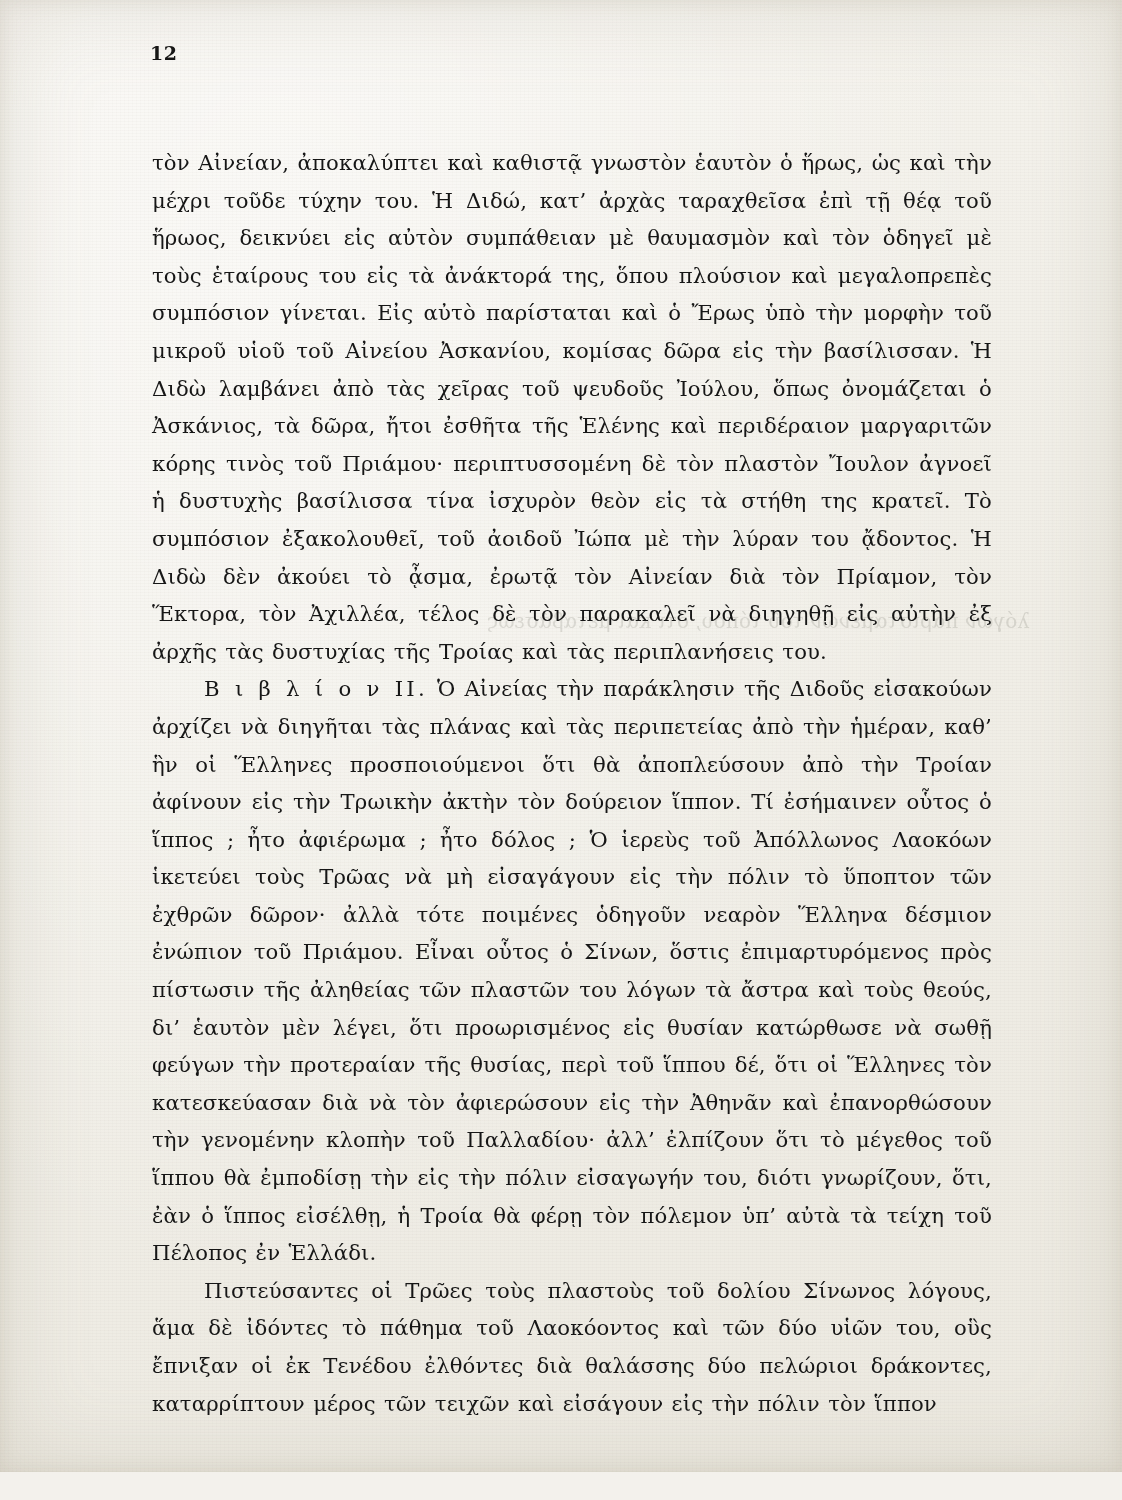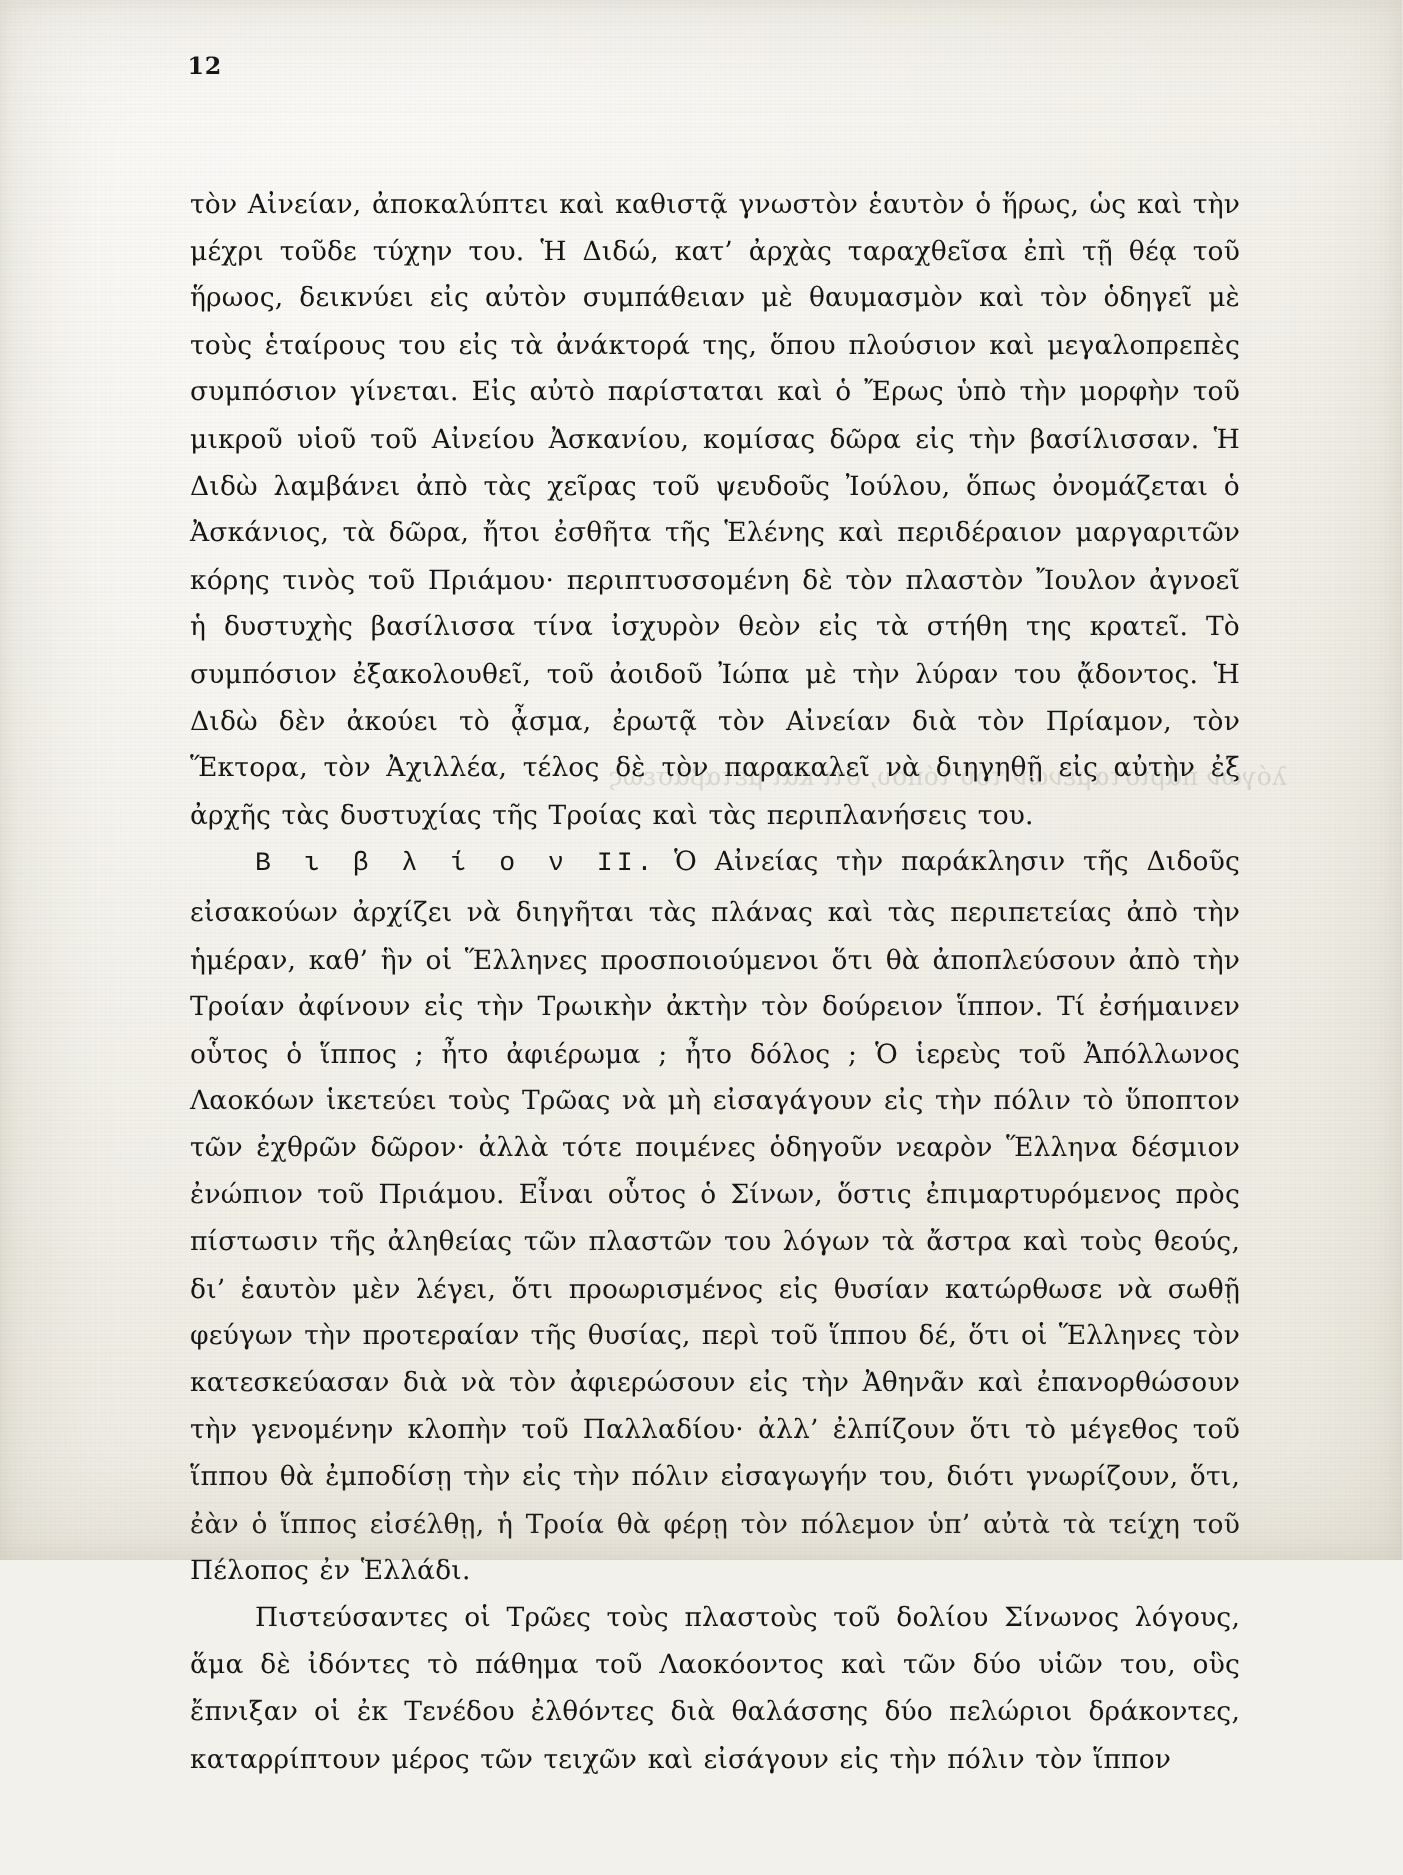--- a/index.html
+++ b/index.html
@@ -12,21 +12,21 @@
     background: #f3f1ec;
     font-family: "DejaVu Serif", serif;
     position: relative;
     overflow: hidden;
   }
   .page {
     position: absolute;
     left: 0;
     top: 0;
     width: 1122px;
-    height: 1248px;
+    height: 1472px;
     background:
       radial-gradient(ellipse at 25% 18%, rgba(255,255,255,0.55) 0%, rgba(255,255,255,0) 60%),
       linear-gradient(160deg, #f6f4ef 0%, #f1efe8 45%, #ece9e0 100%);
   }
   .grain {
     position: absolute;
     inset: 0;
     pointer-events: none;
     background-image:
       repeating-linear-gradient(0deg, rgba(120,110,95,0.035) 0px, rgba(120,110,95,0.035) 1px, rgba(255,255,255,0) 1px, rgba(255,255,255,0) 3px),
@@ -69,21 +69,20 @@
     margin-top: 0;
   }
   .para-gap {
     margin-top: 30px;
   }
   .indent {
     text-indent: 52px;
   }
   .spaced-head {
     letter-spacing: 3.2px;
-    font-family: Liberation Mono, monospace;
   }
   .ghost {
     position: absolute;
     left: 470px;
     top: 604px;
     width: 560px;
     font-size: 20px;
     line-height: 34px;
     color: rgba(90,88,80,0.17);
     transform: scaleX(-1);

